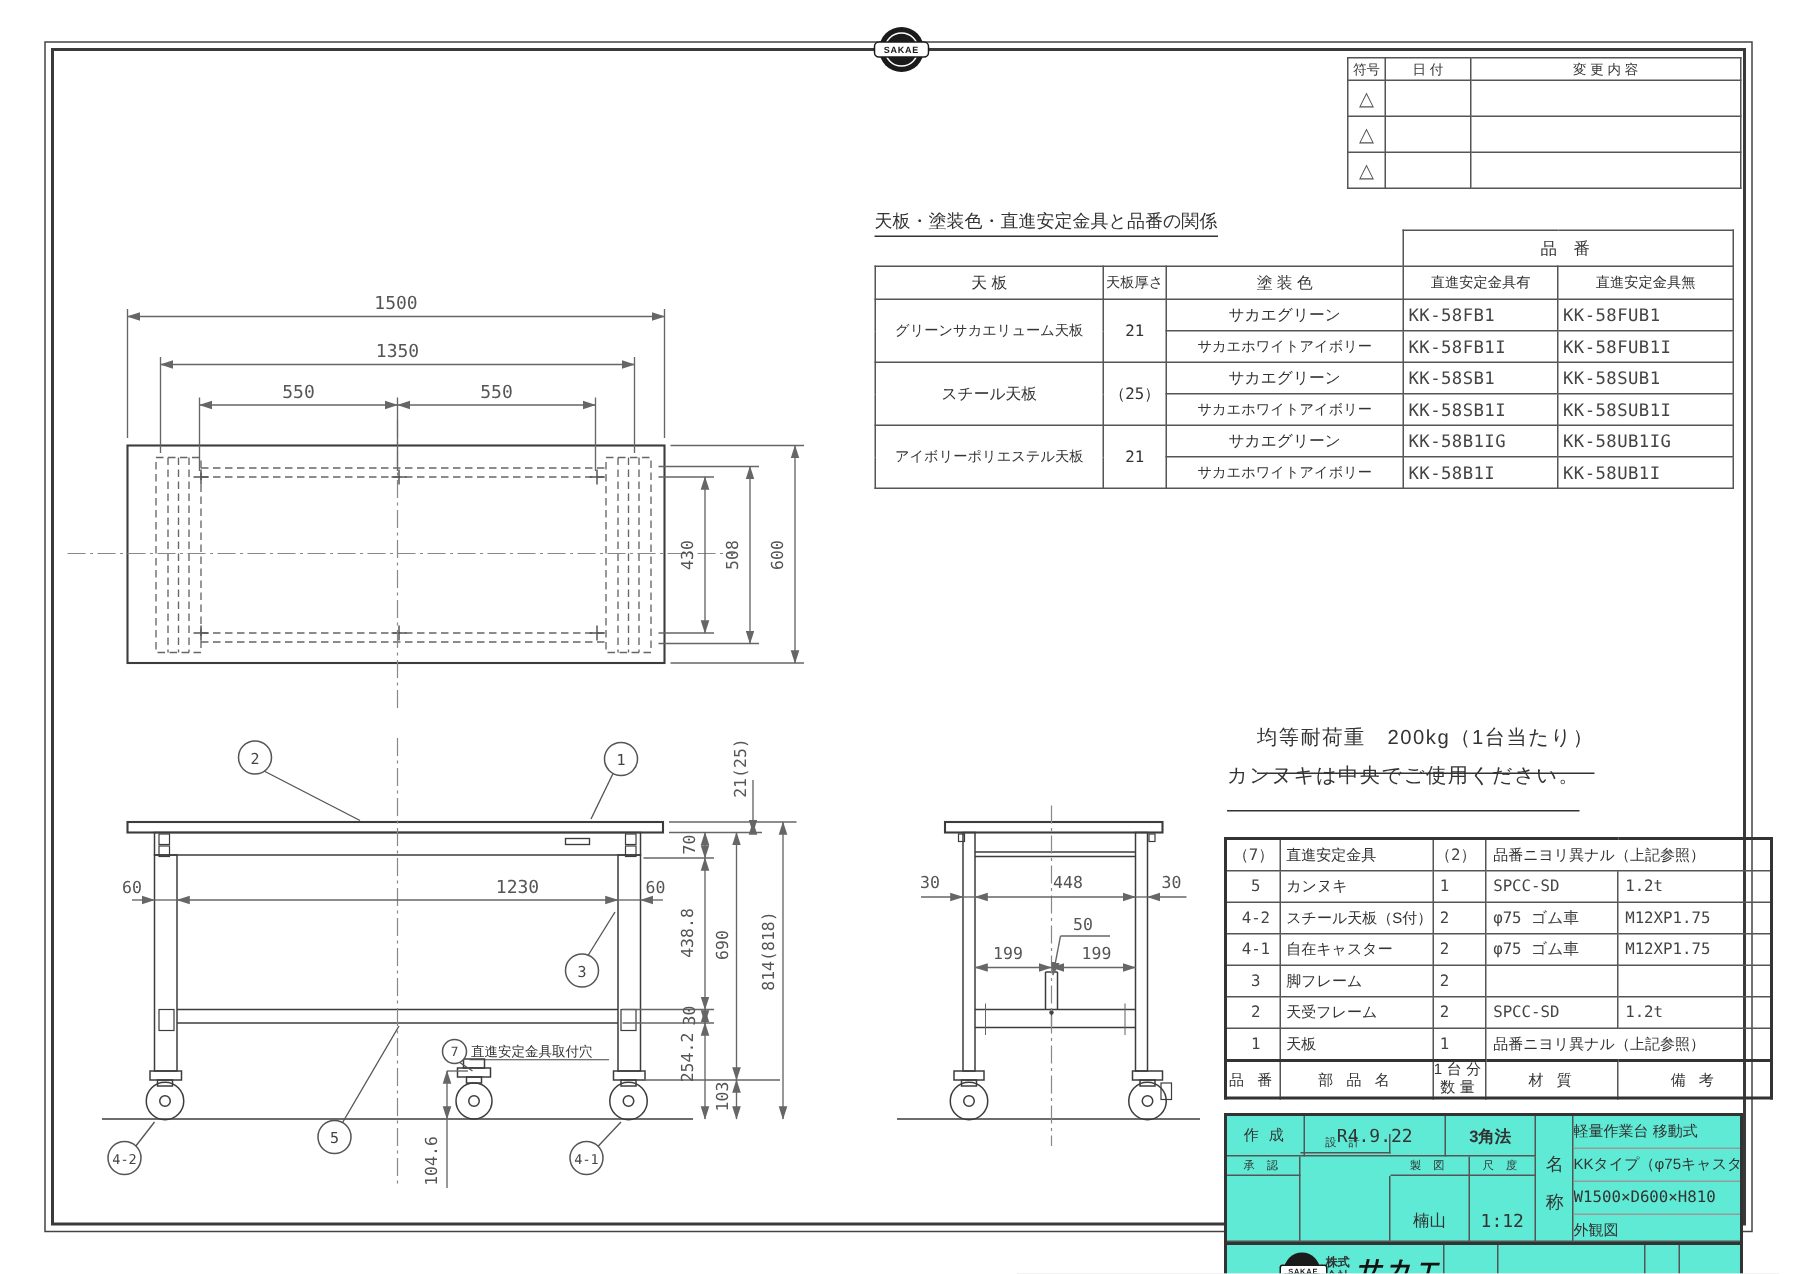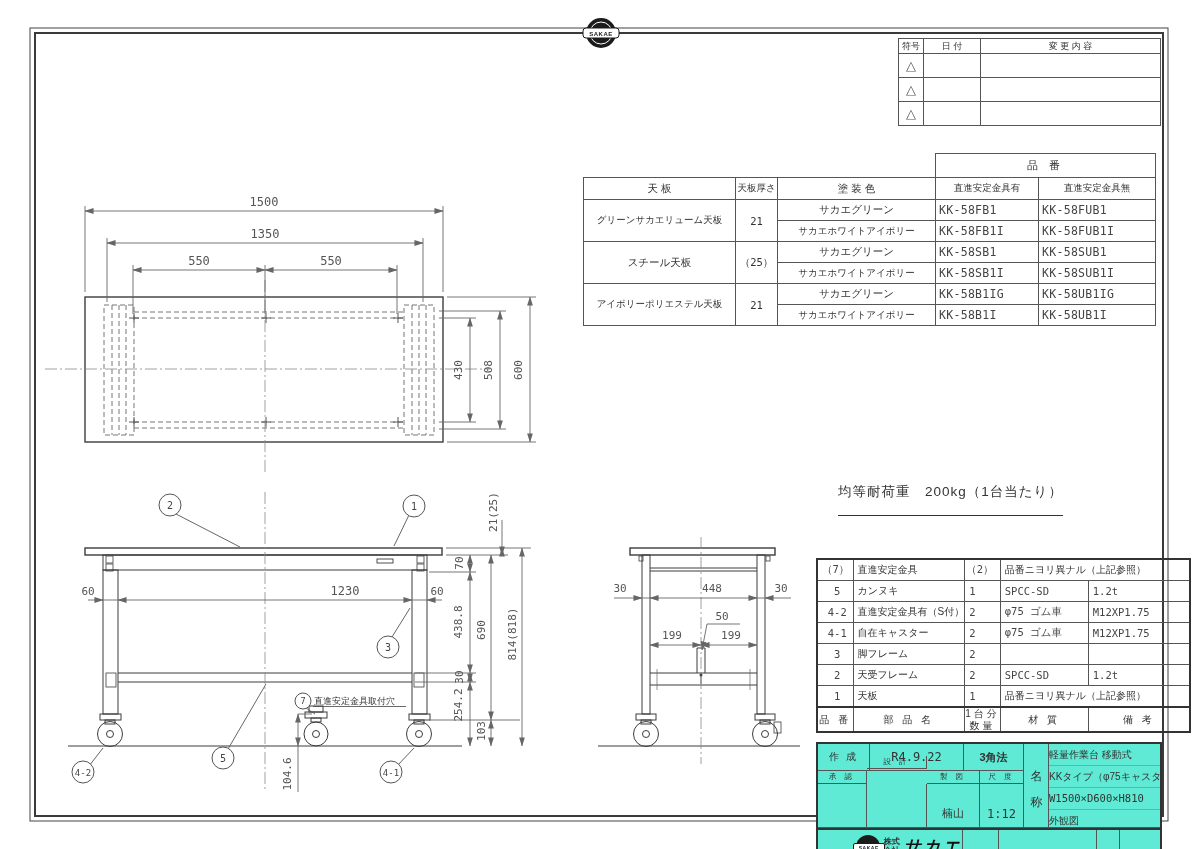--- a/index.html
+++ b/index.html
@@ -309,20 +309,21 @@
           <td></td>
         </tr>
     <tr style="height:24px">
           <td class="tri">△</td>
           <td></td>
           <td></td>
         </tr>
   </tbody>
     </table>
 
+  <div class="abs utitle" style="left:583px;top:139px;font-size:12px">天板・塗装色・直進安定金具と品番の関係</div>
 
   <table class="ptable abs" style="left:583px;top:153px">
     <colgroup>
         <col style="width:152px">
         <col style="width:42px">
         <col style="width:158px">
         <col style="width:103px">
         <col style="width:117px">
       </colgroup>
     <tbody>
@@ -370,20 +371,21 @@
     </tr>
     <tr>
       <td class="thin">サカエホワイトアイボリー</td>
       <td class="pn">KK-58B1I</td>
       <td class="pn">KK-58UB1I</td>
     </tr>
   </tbody>
     </table>
 
   <div class="abs note" style="left:838px;top:483px">均等耐荷重　200kg（1台当たり）</div>
+  <div class="abs note" style="left:818px;top:508px">カンヌキは中央でご使用ください。</div>
 
   <table class="btable abs" style="left:816px;top:558px">
     <colgroup>
         <col style="width:36px">
         <col style="width:95px">
         <col style="width:21px">
         <col style="width:88px">
         <col style="width:102px">
       </colgroup>
     <tbody>
@@ -395,21 +397,21 @@
     </tr>
     <tr>
       <td class="mono" style="text-align:center">5</td>
       <td class="lft">カンヌキ</td>
       <td class="mono">1</td>
       <td class="mono">SPCC-SD</td>
       <td class="mono">1.2t</td>
     </tr>
     <tr>
       <td class="mono" style="text-align:center">4-2</td>
-      <td class="lft">直進安定金具有（S付）</td>
+      <td class="lft">スチール天板（S付）</td>
       <td class="mono">2</td>
       <td class="mono">φ75 ゴム車</td>
       <td class="mono">M12XP1.75</td>
     </tr>
     <tr>
       <td class="mono" style="text-align:center">4-1</td>
       <td class="lft">自在キャスター</td>
       <td class="mono">2</td>
       <td class="mono">φ75 ゴム車</td>
       <td class="mono">M12XP1.75</td>

